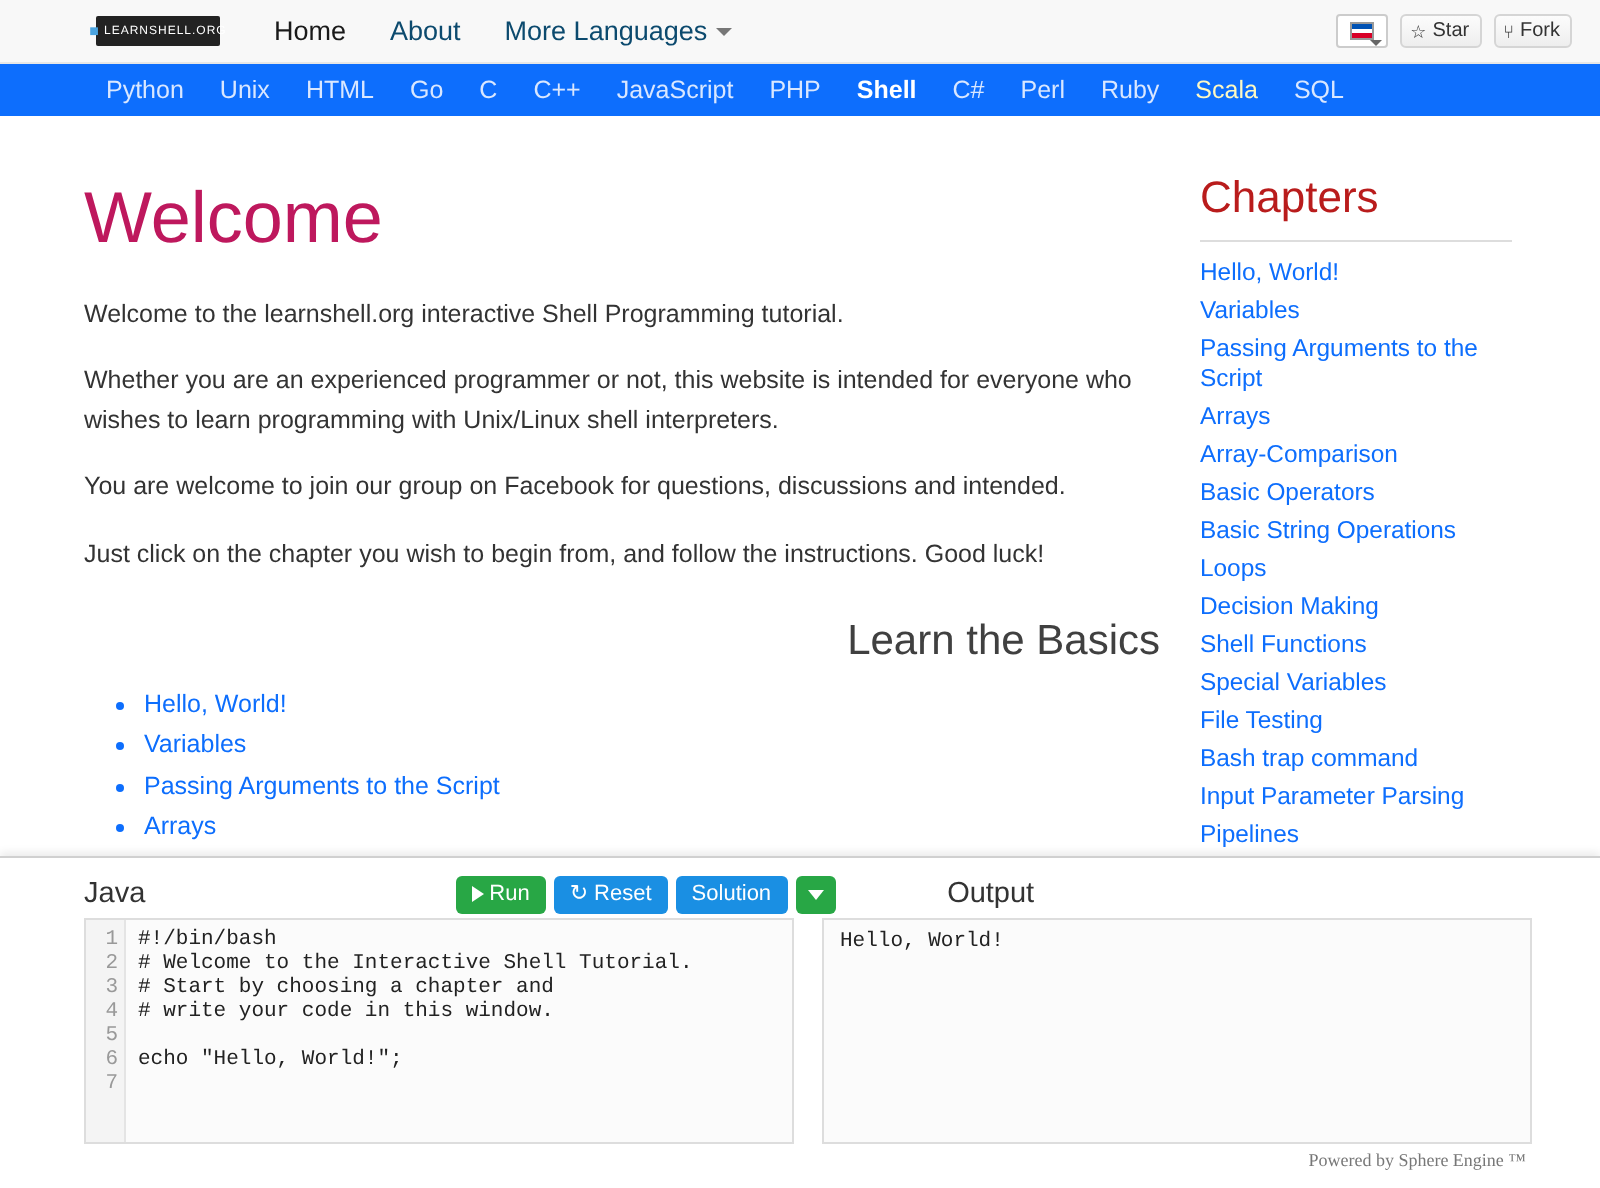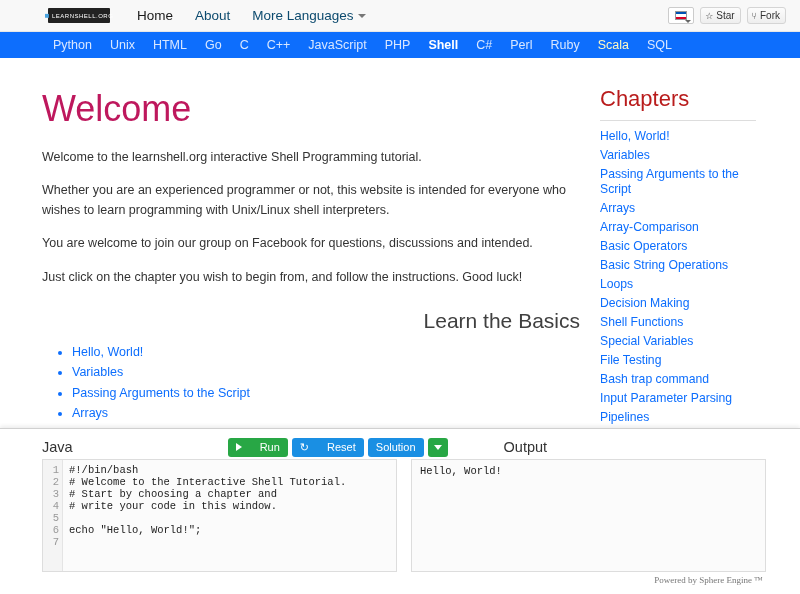--- a/index.html
+++ b/index.html
@@ -209,21 +209,21 @@
   .btn {
     font-size: 11px;
     color: #fff;
     border-radius: 3px;
     padding: 3px 8px;
     line-height: 13px;
     cursor: pointer;
     border: none;
     display: flex;
     align-items: center;
-    gap: 18px;
+    gap: 3px;
   }
   .btn-run { background: #28a745; }
   .btn-reset { background: #1a8fe3; }
   .btn-solution { background: #1a8fe3; }
   .btn-more { background: #28a745; padding: 3px 6px; }
   .tri {
     width: 0; height: 0;
     border-top: 4px solid transparent;
     border-bottom: 4px solid transparent;
     border-left: 6px solid #fff;

